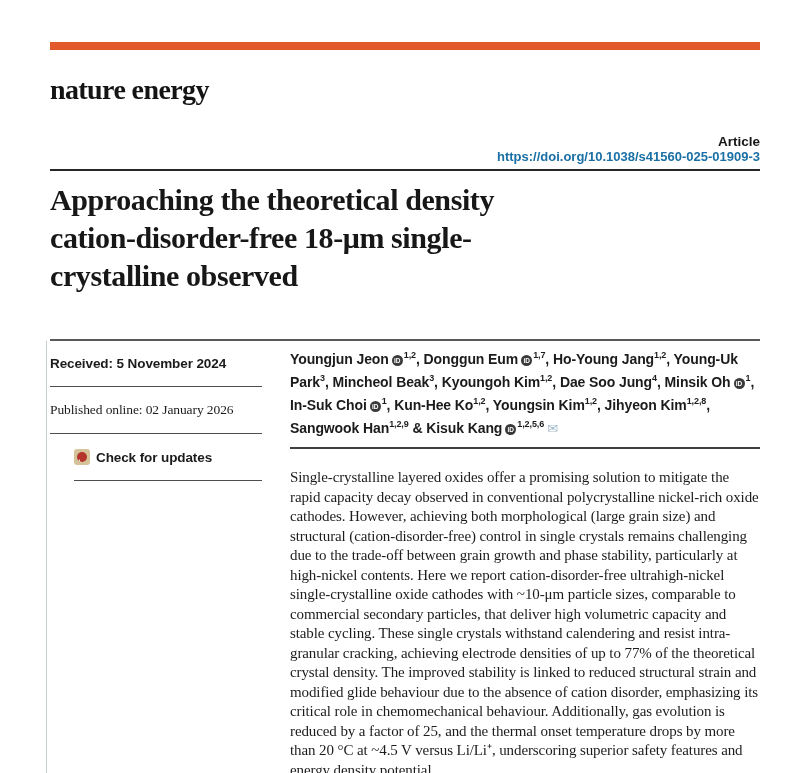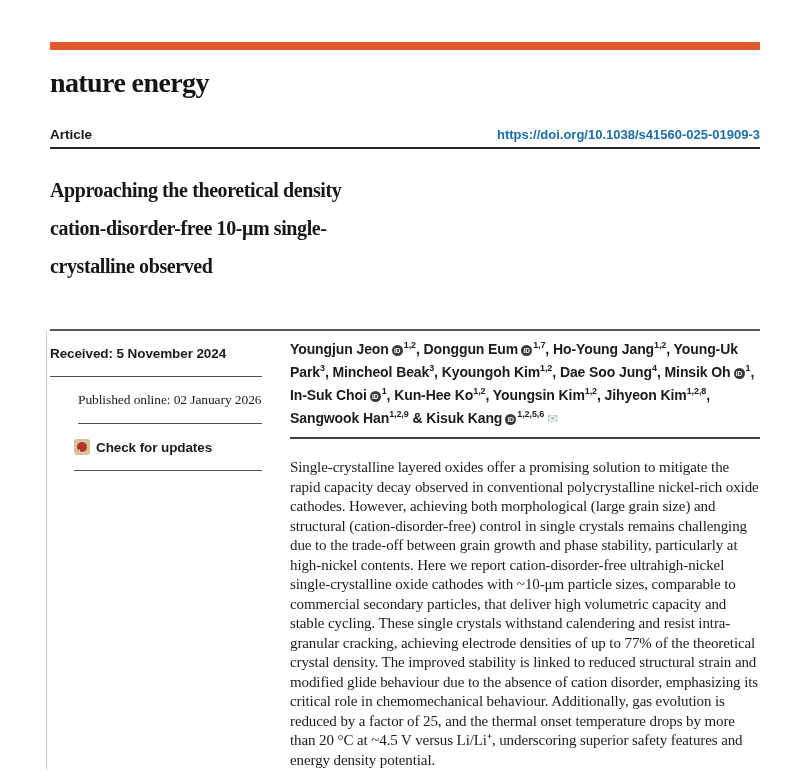--- a/index.html
+++ b/index.html
@@ -9,59 +9,60 @@
     background: #ffffff;
     font-family: "Liberation Sans", sans-serif;
     color: #1e1e1e;
     overflow: hidden;
   }
   .page { padding: 42px 40px 0 50px; width: 800px; }
   .content { width: 710px; }
 
   .accent-bar { height: 8px; width: 100%; background: #e2592b; }
 
-  .masthead { margin-top: 17px; }
+  .masthead { margin-top: 24px; }
   .journal-name {
     font-family: "Liberation Serif", serif;
     font-size: 28px; font-weight: 700; letter-spacing: -0.6px;
     color: #141414;
   }
 
   .kicker-row {
     display: flex; justify-content: space-between; align-items: flex-end;
     margin-top: 28px;
+    flex-direction: column;
   }
   .kicker { font-size: 13.5px; font-weight: 700; color: #161616; }
   .doi-link { font-size: 13px; font-weight: 700; text-decoration: none; color: #1a6fa5; }
 
   .rule-heavy { height: 2px; background: #262626; margin-top: 5px; }
   .rule-mid   { height: 2px; background: #595959; margin-top: 44px; }
   .rule-thin  { height: 2px; background: #3f3f3f; margin-top: 7px; }
 
   .article-title {
     font-family: "Liberation Serif", serif;
-    font-size: 20px; line-height: 38px; font-weight: 700;
+    font-size: 30px; line-height: 38px; font-weight: 700;
     letter-spacing: -0.4px; color: #171717;
-    margin: 22px 0 0 0;
+    margin: 10px 0 0 0;
   }
 
   .columns { display: flex; }
   .col-left { width: 212px; position: relative; flex: none; }
   .col-left::before {
     content: ""; position: absolute; left: -4px; top: 0; bottom: 0;
     width: 1px; background: #c2d1ca;
   }
   .date-row {
     min-height: 30px; display: flex; align-items: center;
     border-bottom: 1.5px solid #4e4e4e;
     font-size: 13.5px; font-weight: 700; color: #1b1b1b;
     padding: 15px 0; letter-spacing: -0.1px;
   }
   .date-row.serif {
-    font-family: "Liberation Serif", serif; font-weight: 400; font-size: 13.5px; margin-left: 28px;
+    font-family: "Liberation Serif", serif; font-weight: 400; font-size: 13.5px;
   }
   .check-row { gap: 6px; text-decoration: none; color: #1b1b1b; cursor: pointer; margin-left: 24px; }
   .crossmark {
     width: 16px; height: 16px; border-radius: 3px;
     background: #d5c499; flex: none;
     display: inline-flex; align-items: center; justify-content: center;
   }
   .crossmark-circle {
     width: 10px; height: 10px; border-radius: 50%;
     background: #b5342c; position: relative; overflow: hidden;
@@ -114,21 +115,21 @@
 
     <div class="kicker-row">
       <span class="kicker">Article</span>
       <a class="doi-link" href="#" style="color: rgb(26, 111, 165); margin-left: 48px;">https://doi.org/10.1038/s41560-025-01909-3</a>
     </div>
 
     <div class="rule-heavy"></div>
 
     <h1 class="article-title">
         <div>Approaching the theoretical density</div>
-        <div>cation-disorder-free 10-μm single-</div>
+        <div>cation-disorder-free 18-μm single-</div>
         <div>crystalline observed</div>
       </h1>
 
     <div class="rule-mid"></div>
 
     <div class="columns">
 
       <div class="col-left">
         <div class="date-row">Received: 5 November 2024</div>
         <div class="date-row serif">Published online: 02 January 2026</div>

